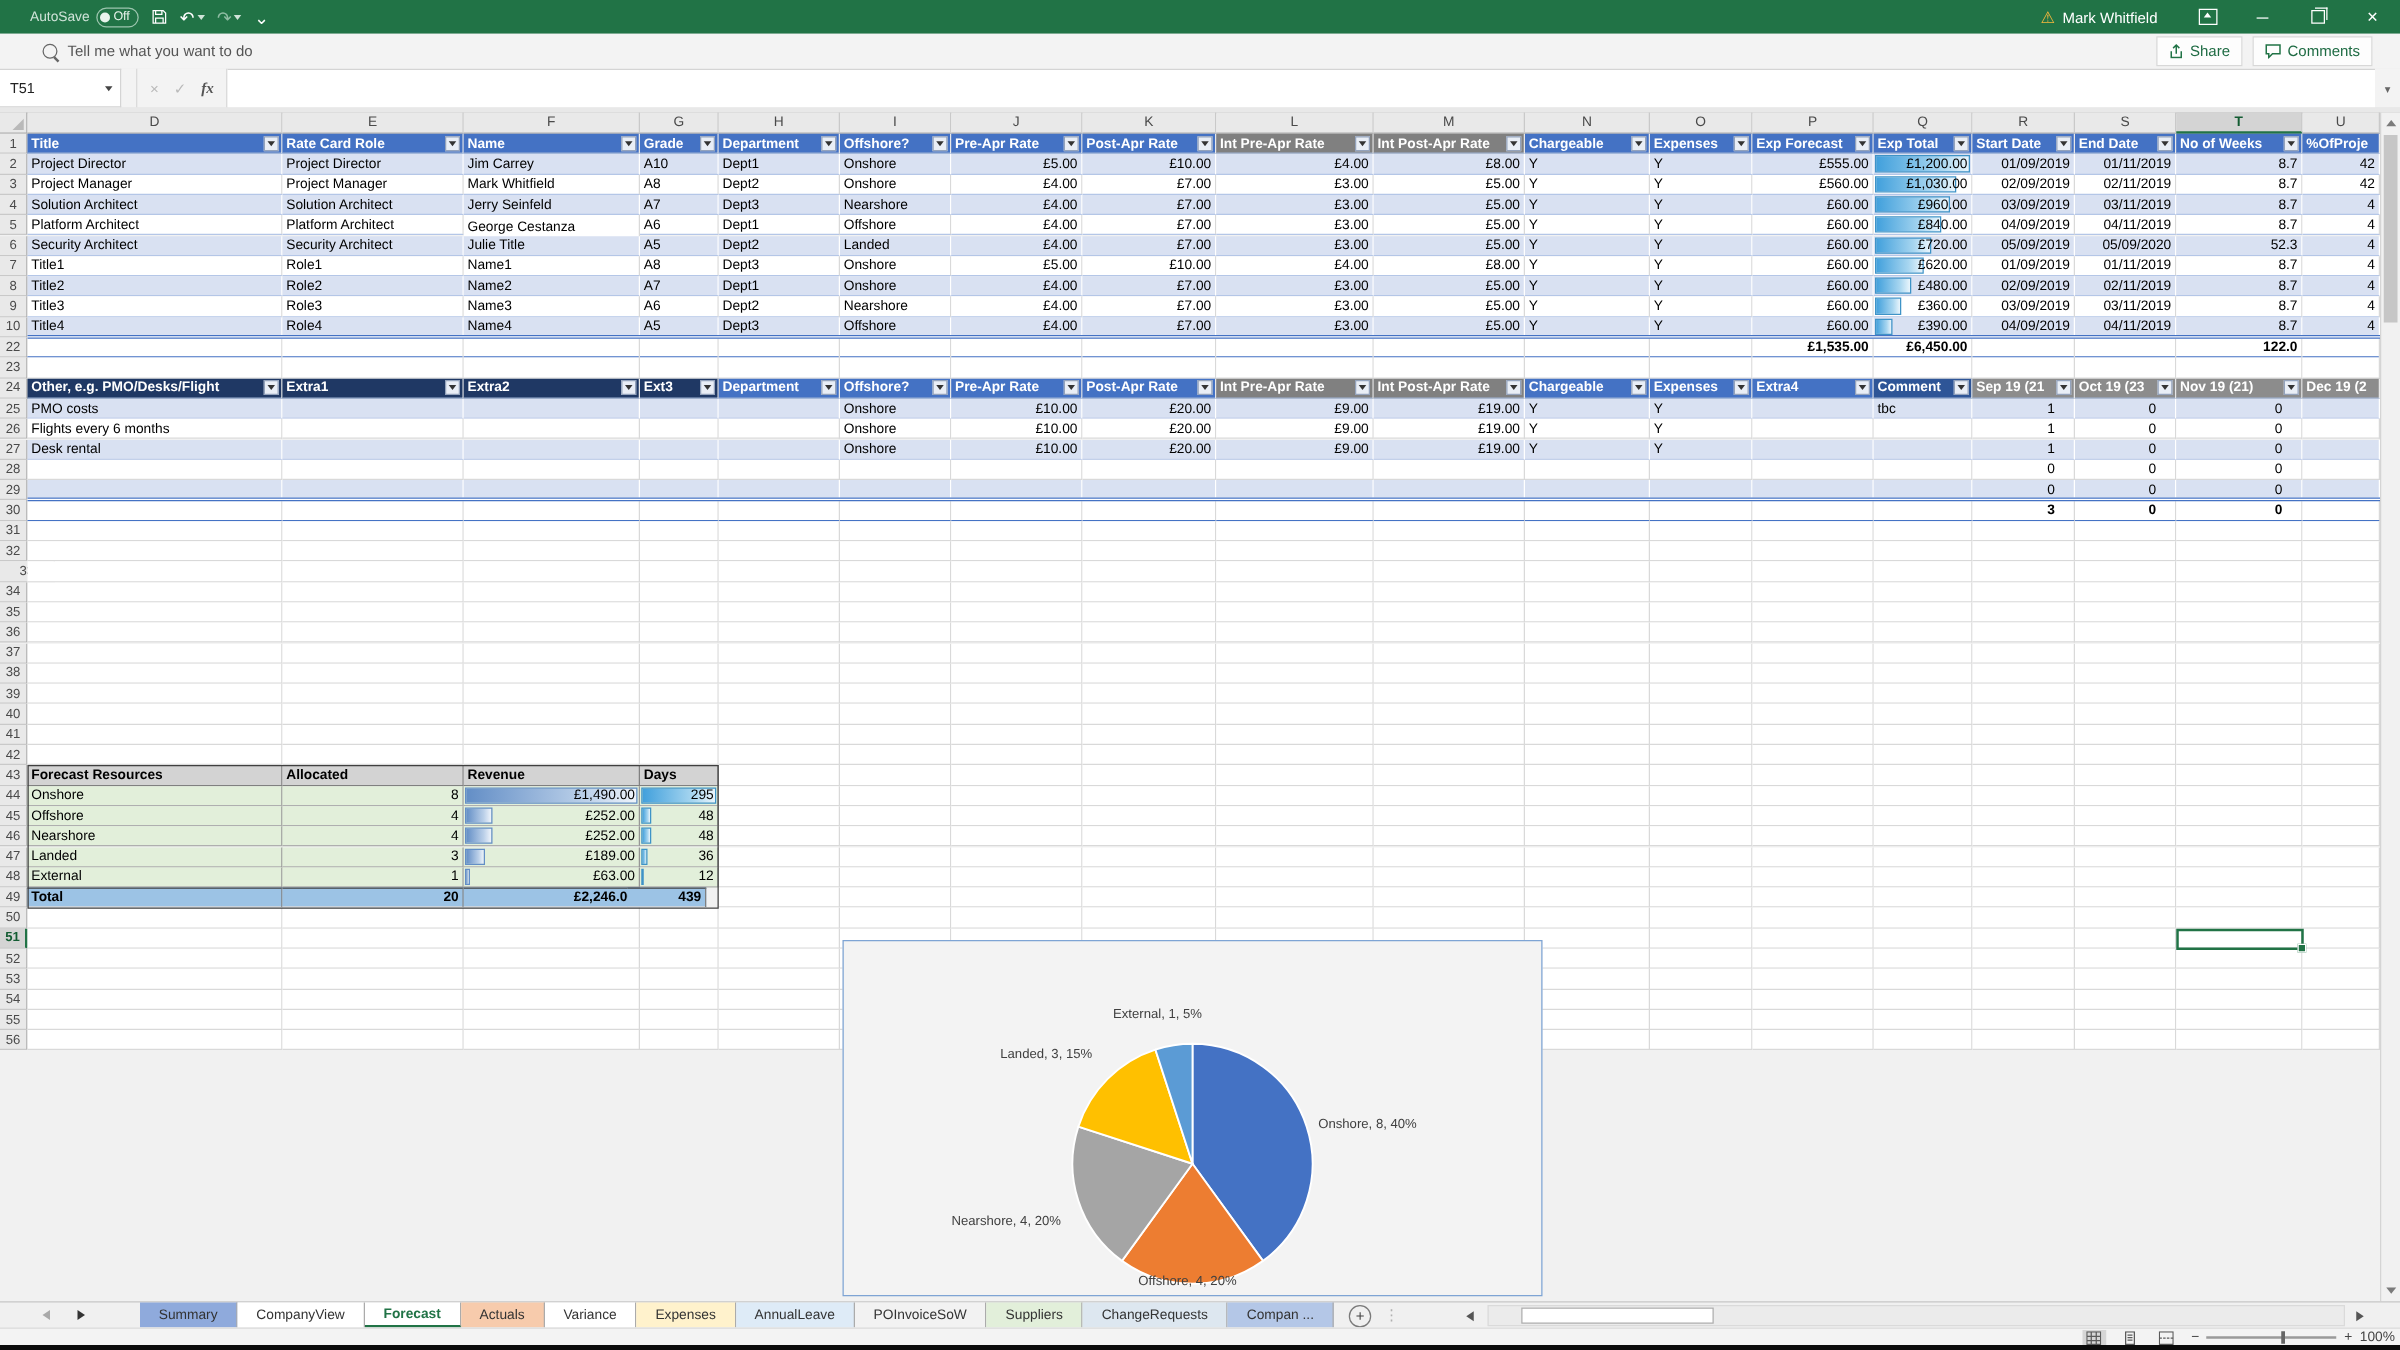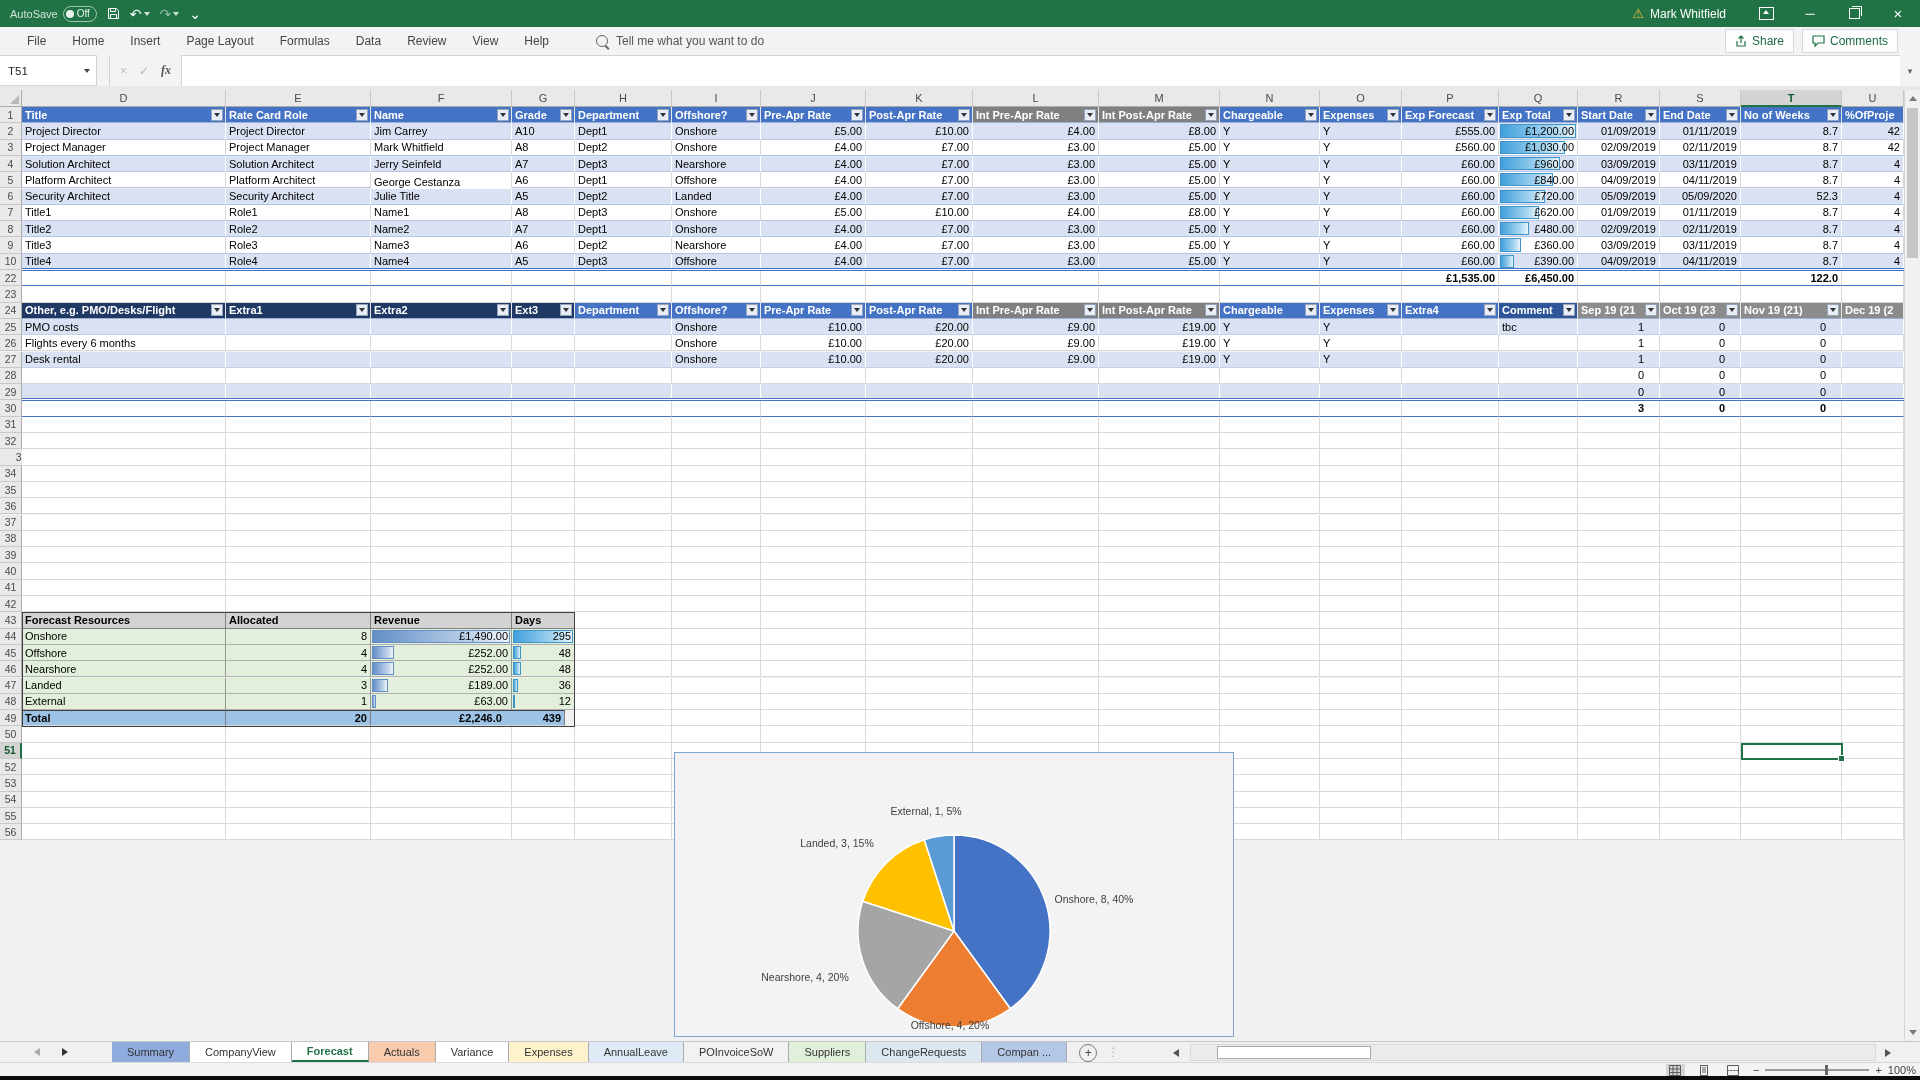--- a/index.html
+++ b/index.html
@@ -1,21 +1,21 @@
 <!DOCTYPE html>
 <html><head>
 <meta charset="utf-8">
 <style>
   html,body{margin:0;padding:0;background:#222;}
   #app{position:relative;width:1920px;height:1080px;background:#F1F1F1;overflow:hidden;
        font-family:"Liberation Sans",sans-serif;-webkit-font-smoothing:antialiased;}
   
   .titlebar{position:absolute;left:0;top:0;width:1920px;height:27px;background:#217346;color:#fff;
             display:flex;align-items:center;font-size:12px;}
-  .qat{display:flex;align-items:center;gap:10px;padding-left:10px;color:#DFF0E6;}
+  .qat{display:flex;align-items:center;gap:10px;padding-left:24px;color:#DFF0E6;}
   .autosave{display:flex;align-items:center;gap:5px;font-size:11px;color:#CFE3D8;}
   .pill{display:inline-flex;align-items:center;gap:3px;border:1px solid #9CC5AE;border-radius:8px;
         padding:0 6px 0 2px;height:14px;font-size:10px;color:#E8F3EC;}
   .knob{width:8px;height:8px;border-radius:50%;background:#E8F3EC;display:inline-block;}
   .qbtn{display:inline-flex;align-items:center;gap:2px;color:#fff;font-size:14px;line-height:1;cursor:default;}
   .qbtn.dim{color:#8FBCA3;}
   .tri-dn{width:0;height:0;border-left:3px solid transparent;border-right:3px solid transparent;border-top:4px solid #CFE3D8;display:inline-block;}
   .tri-dn.dark{border-top-color:#444;}
   .wintitle{position:absolute;left:0;right:0;text-align:center;font-size:12px;color:#fff;pointer-events:none;}
   .titlebar-right{margin-left:auto;display:flex;align-items:center;height:27px;}
@@ -157,31 +157,20 @@
         </span>
       <span class="winbtn">─</span>
       <span class="winbtn">
           <span class="restore-glyph"></span>
         </span>
       <span class="winbtn" style="font-size:15px;">×</span>
     </div>
   </div>
 
   <div class="ribbonrow">
-    <div id="ribbon-tabs">
-        <div class="rtab">File</div>
-        <div class="rtab">Home</div>
-        <div class="rtab">Insert</div>
-        <div class="rtab">Page Layout</div>
-        <div class="rtab">Formulas</div>
-        <div class="rtab">Data</div>
-        <div class="rtab">Review</div>
-        <div class="rtab">View</div>
-        <div class="rtab">Help</div>
-      </div>
     <div class="tellme">
       <span class="searchicon"></span>
       <span>Tell me what you want to do</span>
     </div>
     <div class="ribbon-right">
       <span class="rbtn">
         <svg width="12" height="12" viewBox="0 0 12 12">
             <path d="M6 8 V1 M3.5 3.5 L6 1 L8.5 3.5 M2 6 v5 h8 v-5" fill="none" stroke="#217346" stroke-width="1.2"></path>
           </svg>
         <span>Share</span>

